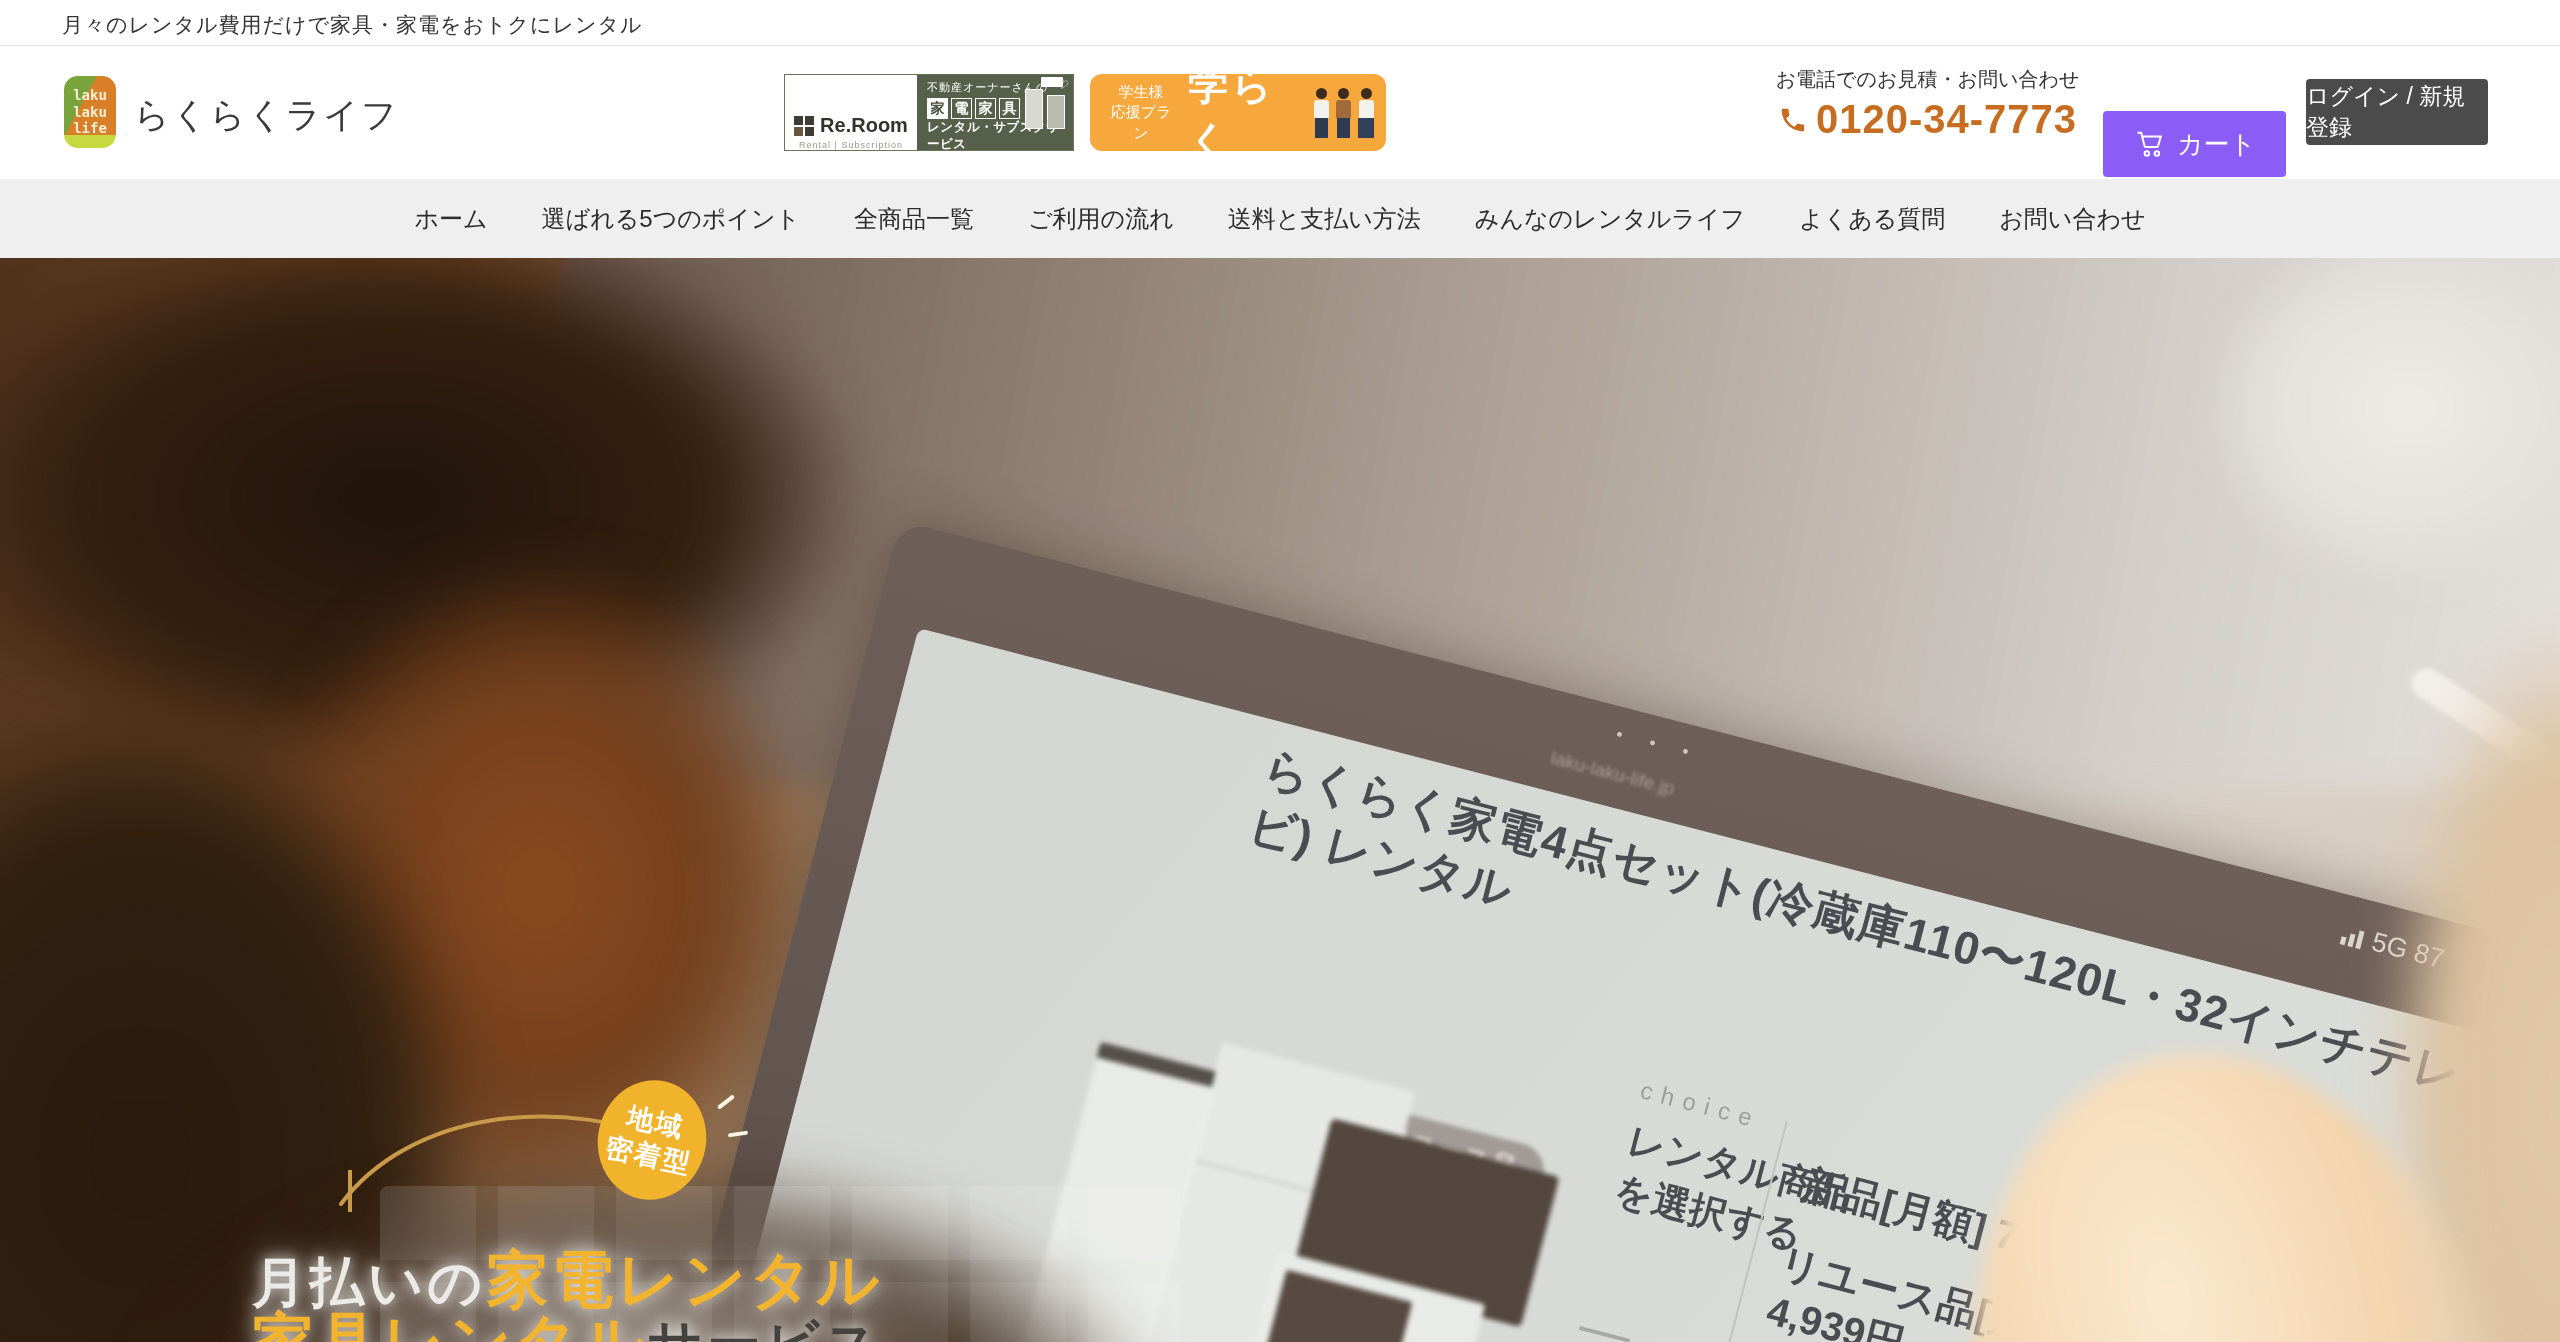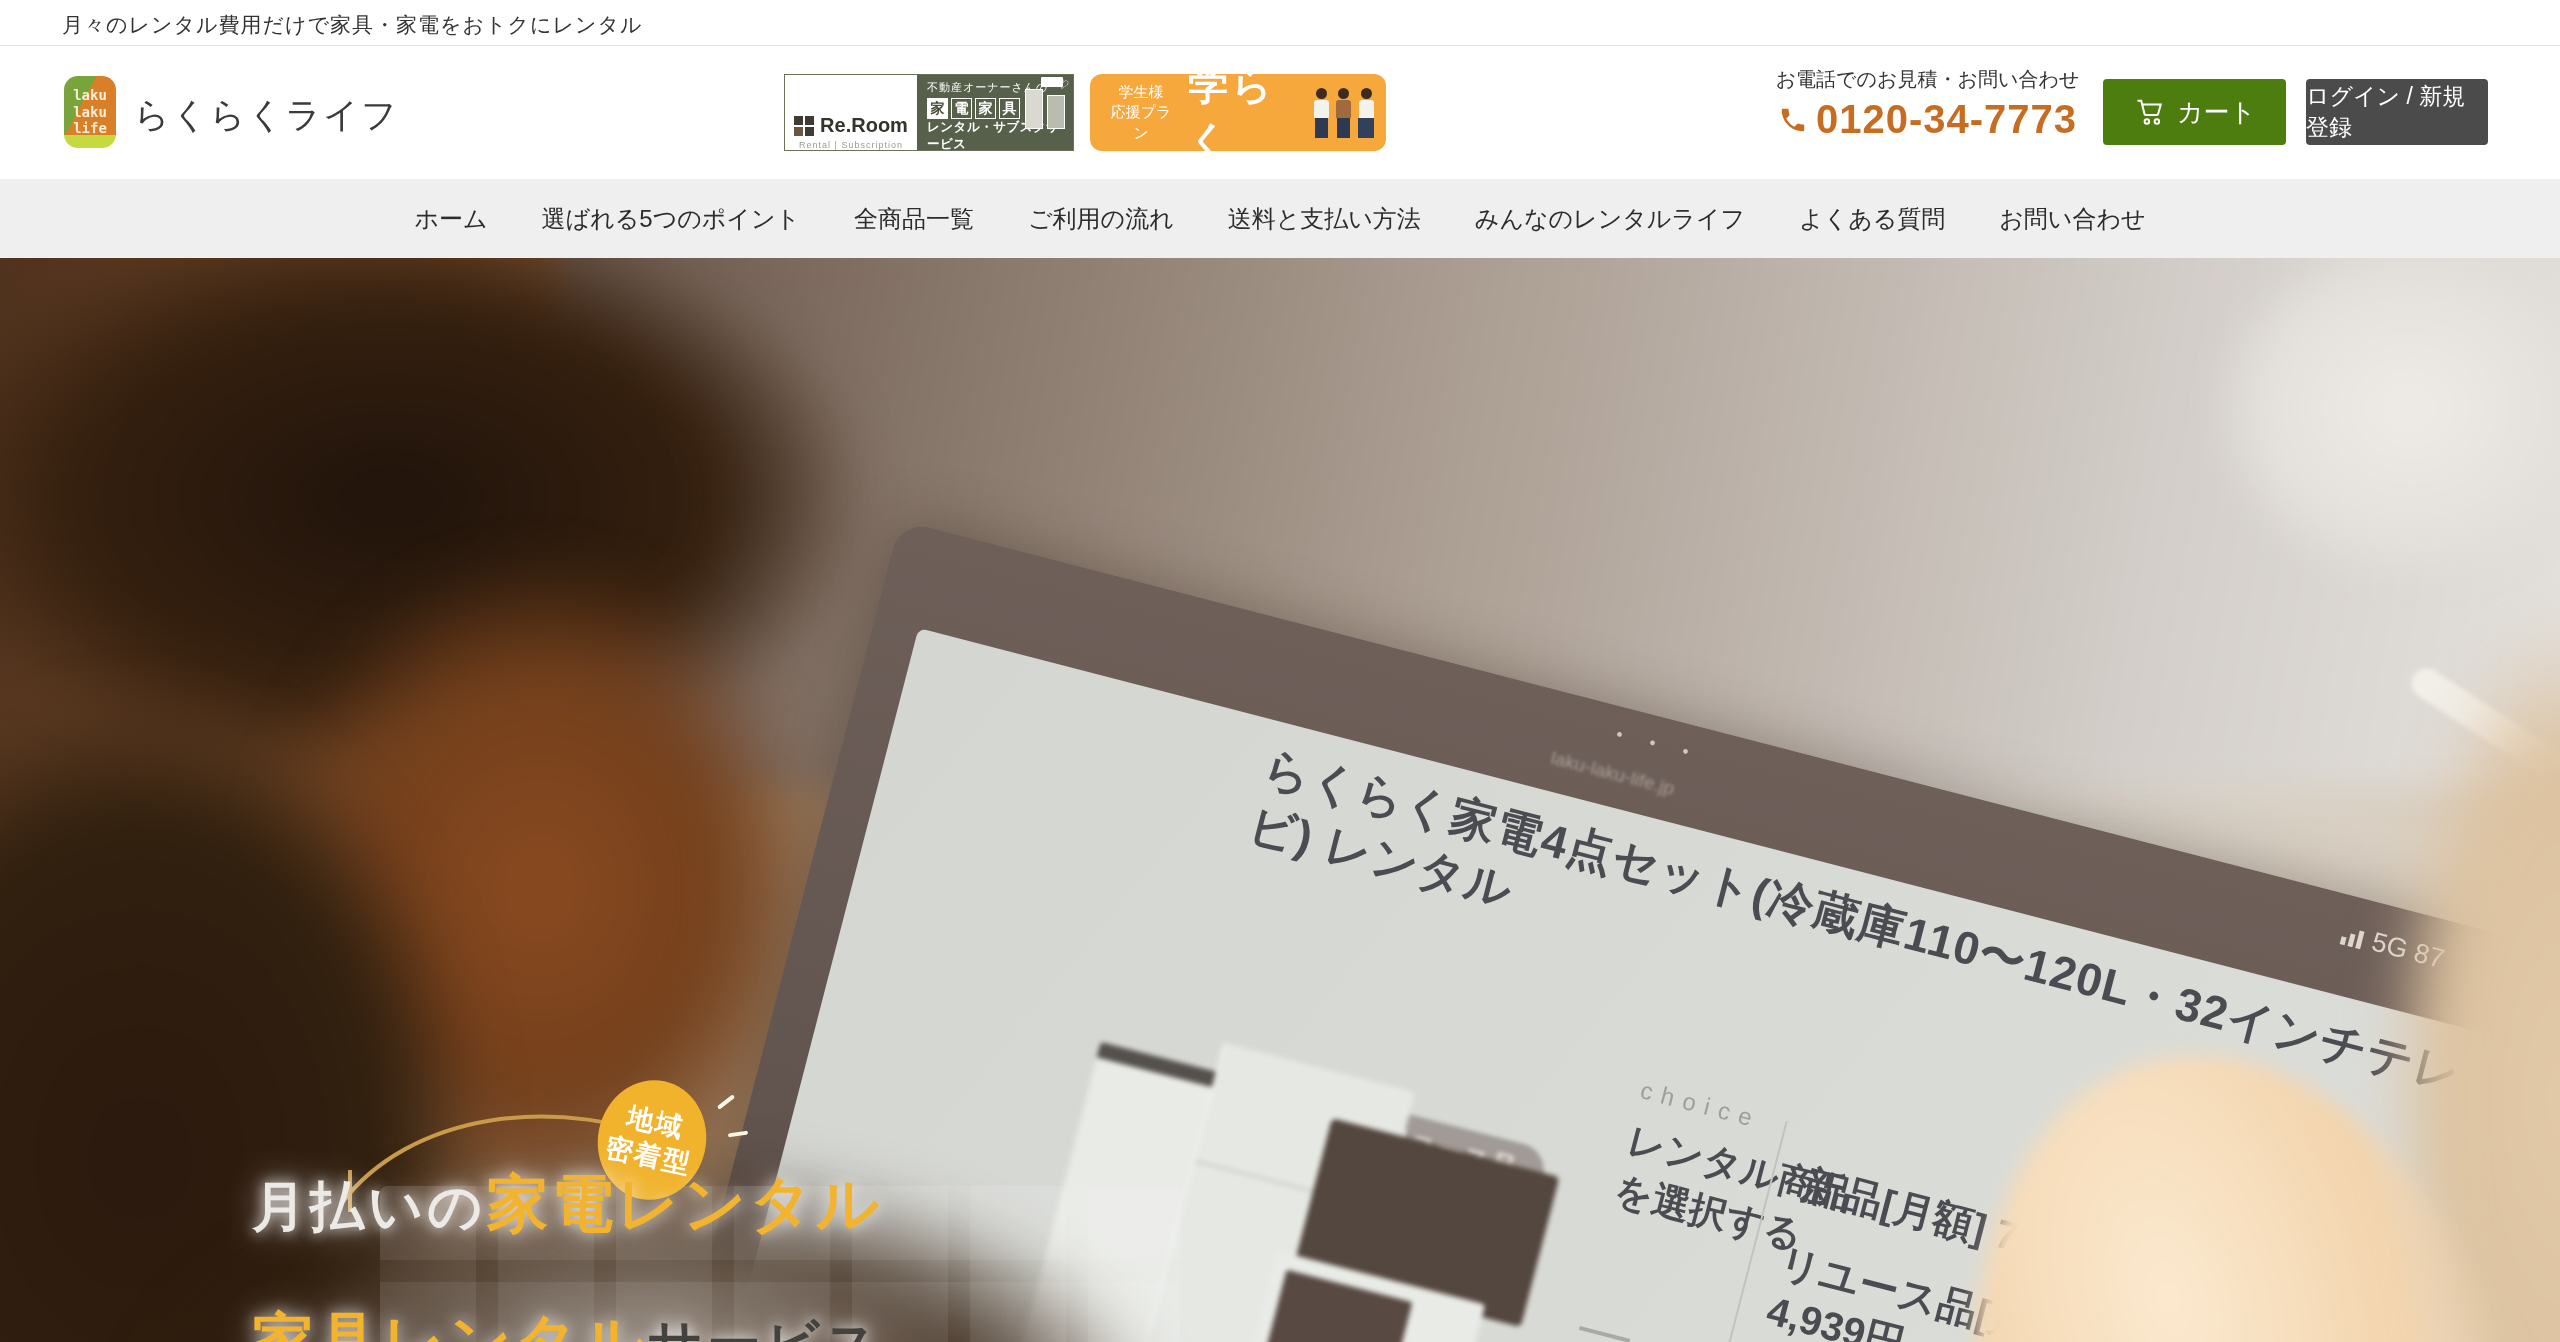--- a/index.html
+++ b/index.html
@@ -57,21 +57,21 @@
   .st3 .s-top{background:#f4f2ec;} .st3 .s-bot{background:#33405a; width:16px;}
 
   .contact { position:absolute; left:1775px; top:20px; width:305px; text-align:center; }
   .contact-label { font-size:20px; color:#333; }
   .contact-phone { display:flex; align-items:center; justify-content:center; gap:8px; margin-top:4px;
     color:#c66d22; font-size:40px; font-weight:bold; letter-spacing:1px; cursor:pointer; }
   .phone-icon svg { width:30px; height:30px; display:block; }
 
   .btn { position:absolute; top:33px; height:66px; border-radius:4px; display:flex; align-items:center;
     justify-content:center; color:#fff; cursor:pointer; }
-  .cart-btn { left:2103px; width:183px; background:#4d7c0f; font-size:26px; gap:10px; }
+  .cart-btn { left:2103px; width:183px; background:#8b5cf6; font-size:26px; gap:10px;margin-top:32px; }
   .cart-icon svg { width:34px; height:30px; display:block; }
   .login-btn { left:2306px; width:182px; background:#4b4b4b; font-size:23px; }
 
   
   .nav { height:79px; background:#efefef; display:flex; align-items:center; justify-content:center; gap:54px; }
   .nav-item { font-size:24px; color:#2c2c2c; cursor:pointer; white-space:nowrap; }
 
   
   .hero { position:relative; height:1084px; overflow:hidden;
     background:linear-gradient(105deg,#50331e 0%,#6e4526 16%,#9a7a5c 33%,#cfc9c2 52%,#d6d2cb 72%,#dccfbe 100%); }
@@ -154,21 +154,21 @@
   .ov-arc { position:absolute; left:338px; top:838px; }
   .ov-gold { position:absolute; background:#c89a4a; }
   .st-l { left:348px; top:912px; width:4px; height:42px; }
   .ov-badge { position:absolute; left:598px; top:822px; width:108px; height:120px; border-radius:50%;
     background:#f1b32c; transform:rotate(12deg); color:#fff; display:flex; flex-direction:column;
     align-items:center; justify-content:center; font-size:27px; font-weight:bold; line-height:1.25; letter-spacing:2px; }
   .ov-spark { position:absolute; width:20px; height:4px; background:#fdf6e4; border-radius:2px; }
   .sp1 { left:716px; top:842px; transform:rotate(-38deg); }
   .sp2 { left:728px; top:874px; transform:rotate(-8deg); }
   .ov-line { position:absolute; left:252px; white-space:nowrap; font-weight:bold; }
-  .ov-line1 { top:904px;font-family:Liberation Mono, monospace; }
+  .ov-line1 { top:980px;font-family:Liberation Mono, monospace; }
   .ov-line2 { top:1042px; }
   .hl-gray { font-size:54px; color:#eceae6; letter-spacing:4px;
     text-shadow:0 0 14px rgba(255,255,255,.95),0 0 34px rgba(255,255,255,.7); }
   .hl-yellow { font-size:62px; color:#f2b32e; letter-spacing:3px;
     text-shadow:0 0 16px rgba(255,255,255,.75),0 0 36px rgba(255,255,255,.45); }
   .hl-dark { font-size:54px; color:#44423e; letter-spacing:4px;
     text-shadow:0 0 14px rgba(255,255,255,.9),0 0 30px rgba(255,255,255,.65); }
 </style>
 </head>
 <body>

